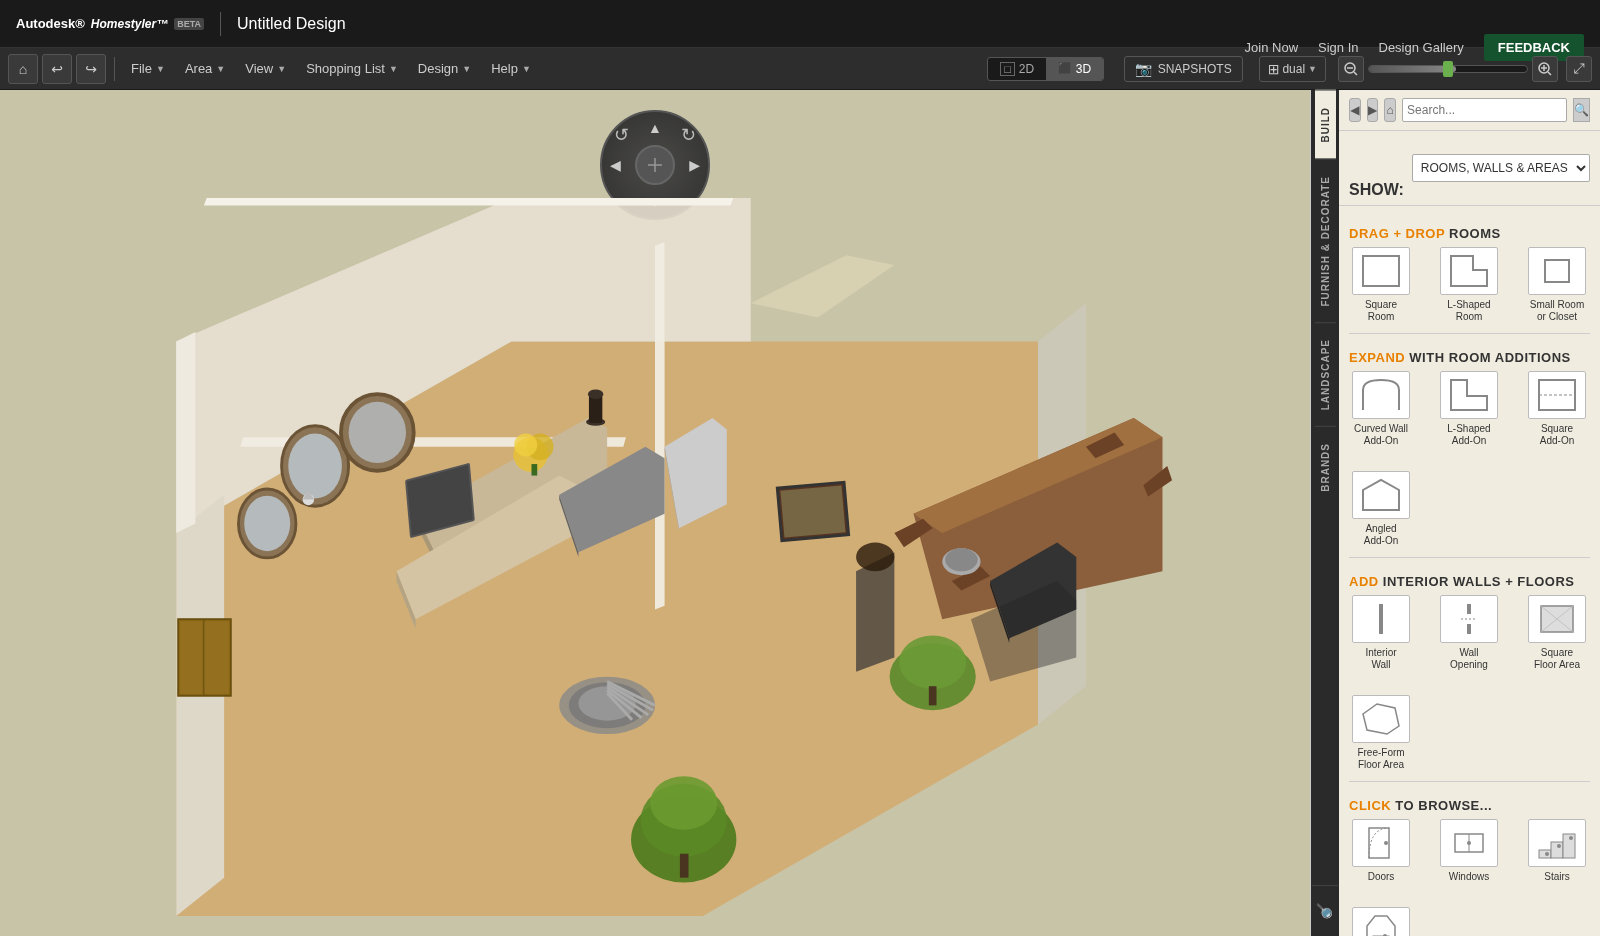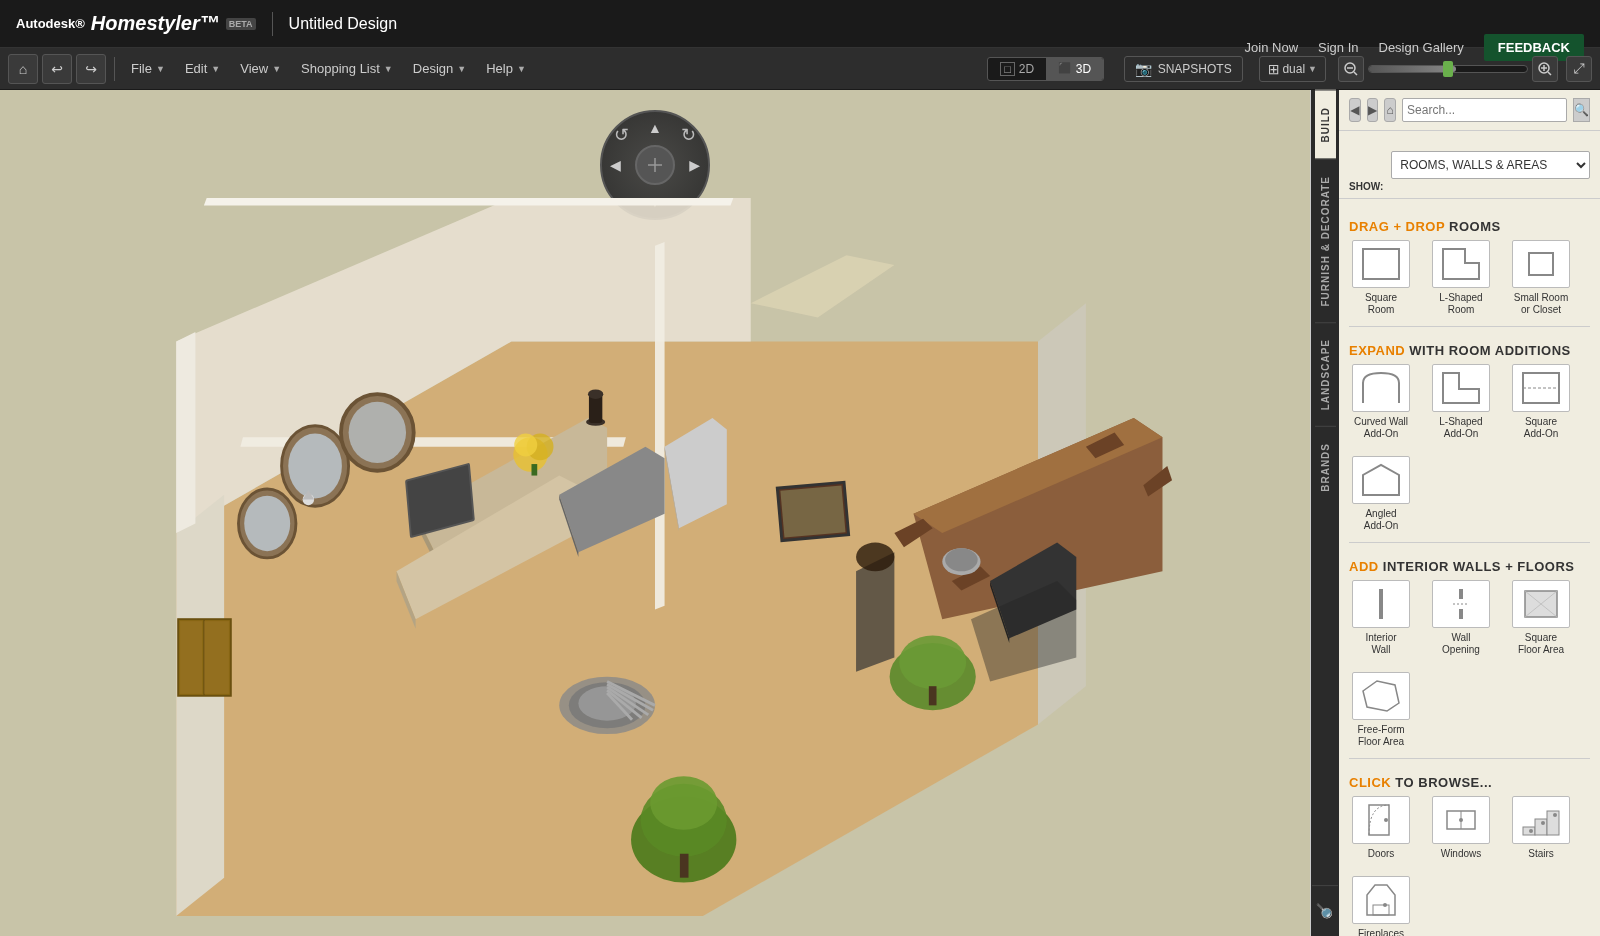--- a/index.html
+++ b/index.html
@@ -17,21 +17,21 @@
     }
     #top-bar .logo {
       display: flex;
       align-items: center;
       gap: 6px;
       color: #fff;
       font-size: 14px;
       font-weight: bold;
     }
     .logo-autodesk { color: #fff; font-size: 13px; }
-    .logo-homestyler { color: #fff; font-size: 20px; font-weight: bold; font-style: italic; }
+    .logo-homestyler { color: #fff; font-size: 12px; font-weight: bold; font-style: italic; }
     .logo-beta { font-size: 9px; color: #aaa; background: #444; padding: 1px 3px; border-radius: 2px; vertical-align: super; }
     .divider-vert { width: 1px; height: 24px; background: #555; margin: 0 16px; }
     .design-title { color: #fff; font-size: 16px; font-weight: normal; }
     .top-right-links {
       margin-left: auto;
       display: flex;
       align-items: center;
       gap: 20px;
       color: #ccc;
       font-size: 13px;
@@ -256,21 +256,21 @@
       cursor: pointer; font-size: 12px; color: #555;
     }
 
     
     .show-row {
       display: flex; align-items: center; gap: 8px;
       padding: 6px 10px;
       background: #f0ede0;
       border-bottom: 1px solid #ccc;
     }
-    .show-label { font-size: 10px; font-weight: bold; color: #333; margin-top: 44px; }
+    .show-label { font-size: 16px; font-weight: bold; color: #333; margin-top: 44px; }
     .show-dropdown {
       flex: 1;
       height: 28px;
       border: 1px solid #aaa;
       border-radius: 2px;
       background: #fff;
       font-size: 12px;
       color: #333;
       padding: 0 4px;
     }
@@ -283,21 +283,21 @@
       padding: 10px 0 6px 0;
       text-transform: uppercase;
       letter-spacing: 0.5px;
     }
     .section-title .highlight { color: #e88000; }
 
     
     .items-grid {
       display: flex;
       flex-wrap: wrap;
-      gap: 16px;
+      gap: 24px;
       margin-bottom: 10px;
     }
     .room-item {
       display: flex;
       flex-direction: column;
       align-items: center;
       gap: 4px;
       cursor: pointer;
       width: 64px;
     }
@@ -385,21 +385,21 @@
 <div id="toolbar">
   <div class="tool-icon-btn" title="Home">⌂</div>
   <div class="tool-icon-btn" title="Undo">↩</div>
   <div class="tool-icon-btn" title="Redo">↪</div>
   <div class="toolbar-divider"></div>
   <button class="menu-btn">
     <span>File</span>
     <span class="menu-arrow">▼</span>
   </button>
   <button class="menu-btn">
-    <span>Edit</span>
+    <span>Area</span>
     <span class="menu-arrow">▼</span>
   </button>
   <button class="menu-btn">
     <span>View</span>
     <span class="menu-arrow">▼</span>
   </button>
   <button class="menu-btn">
     <span>Shopping List</span>
     <span class="menu-arrow">▼</span>
   </button>

